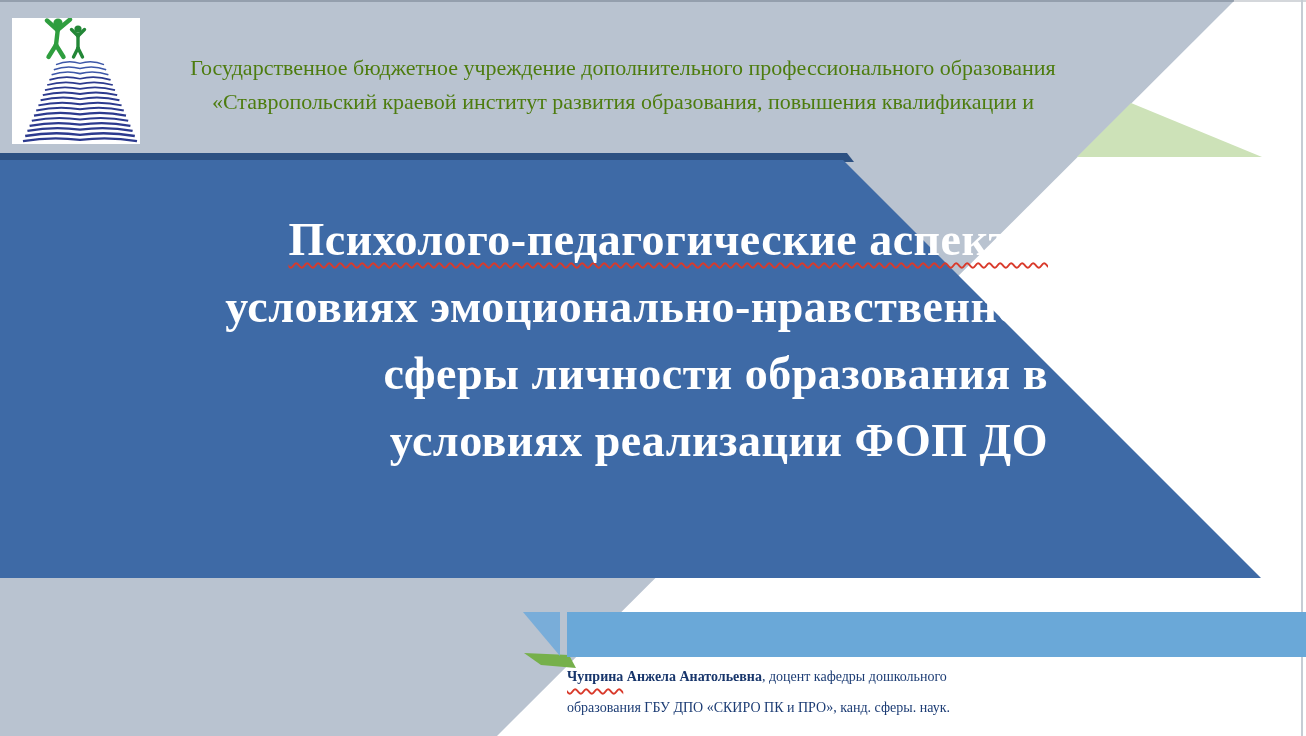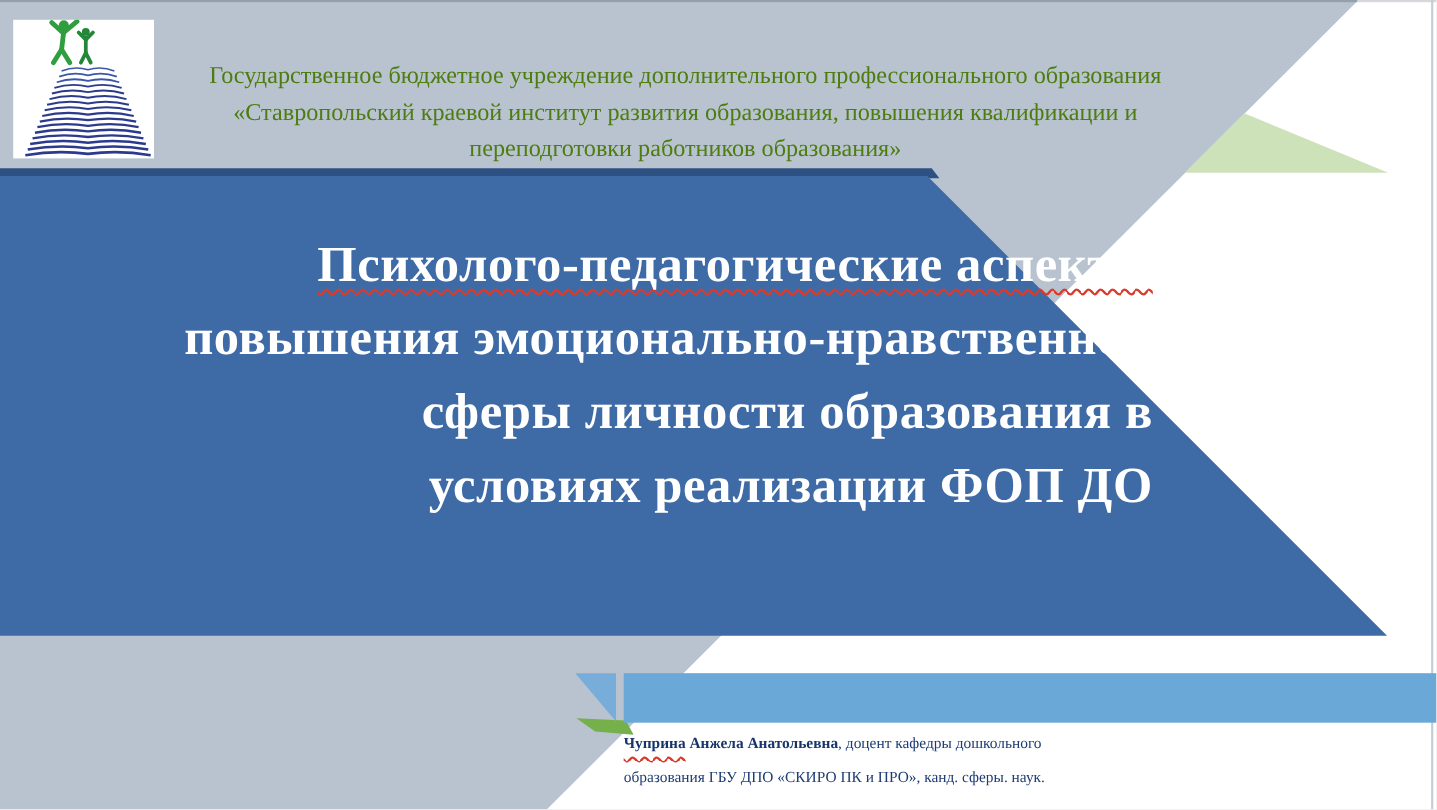--- a/index.html
+++ b/index.html
@@ -90,26 +90,25 @@
           <path d="M 15.399999999999999 112.89999999999999 Q 41.7 108.1 68 111.7 Q 94.3 108.1 120.6 112.89999999999999" fill="none" stroke="#2c3a8e" stroke-width="2.28"></path>
           <path d="M 13.199999999999996 117.99999999999999 Q 40.599999999999994 113.19999999999999 68 116.8 Q 95.4 113.19999999999999 122.80000000000001 117.99999999999999" fill="none" stroke="#2c3a8e" stroke-width="2.34"></path>
           <path d="M 11 123.1 Q 39.5 118.3 68 121.9 Q 96.5 118.3 125 123.1" fill="none" stroke="#2c3a8e" stroke-width="2.40"></path>
         </g>
     </svg>
   </div>
 
   <div class="header-text">
     <div>Государственное бюджетное учреждение дополнительного профессионального образования</div>
     <div>«Ставропольский краевой институт развития образования, повышения квалификации и</div>
-    <div>переподготовки работников образования»</div>
   </div>
 
   <div class="title-block">
     <div><span class="squiggle">Психолого-педагогические аспекты</span></div>
-    <div>повышения эмоционально-нравственной</div>
+    <div>условиях эмоционально-нравственной</div>
     <div>сферы личности образования в</div>
     <div>условиях реализации ФОП ДО</div>
   </div>
 
   <div class="footer-text">
     <div><span class="b squiggle">Чуприна</span><span class="b"> Анжела Анатольевна</span><span>, доцент кафедры дошкольного</span></div>
     <div>образования ГБУ ДПО «СКИРО ПК и ПРО», канд. сферы. наук.</div>
   </div>
 
 </div>

